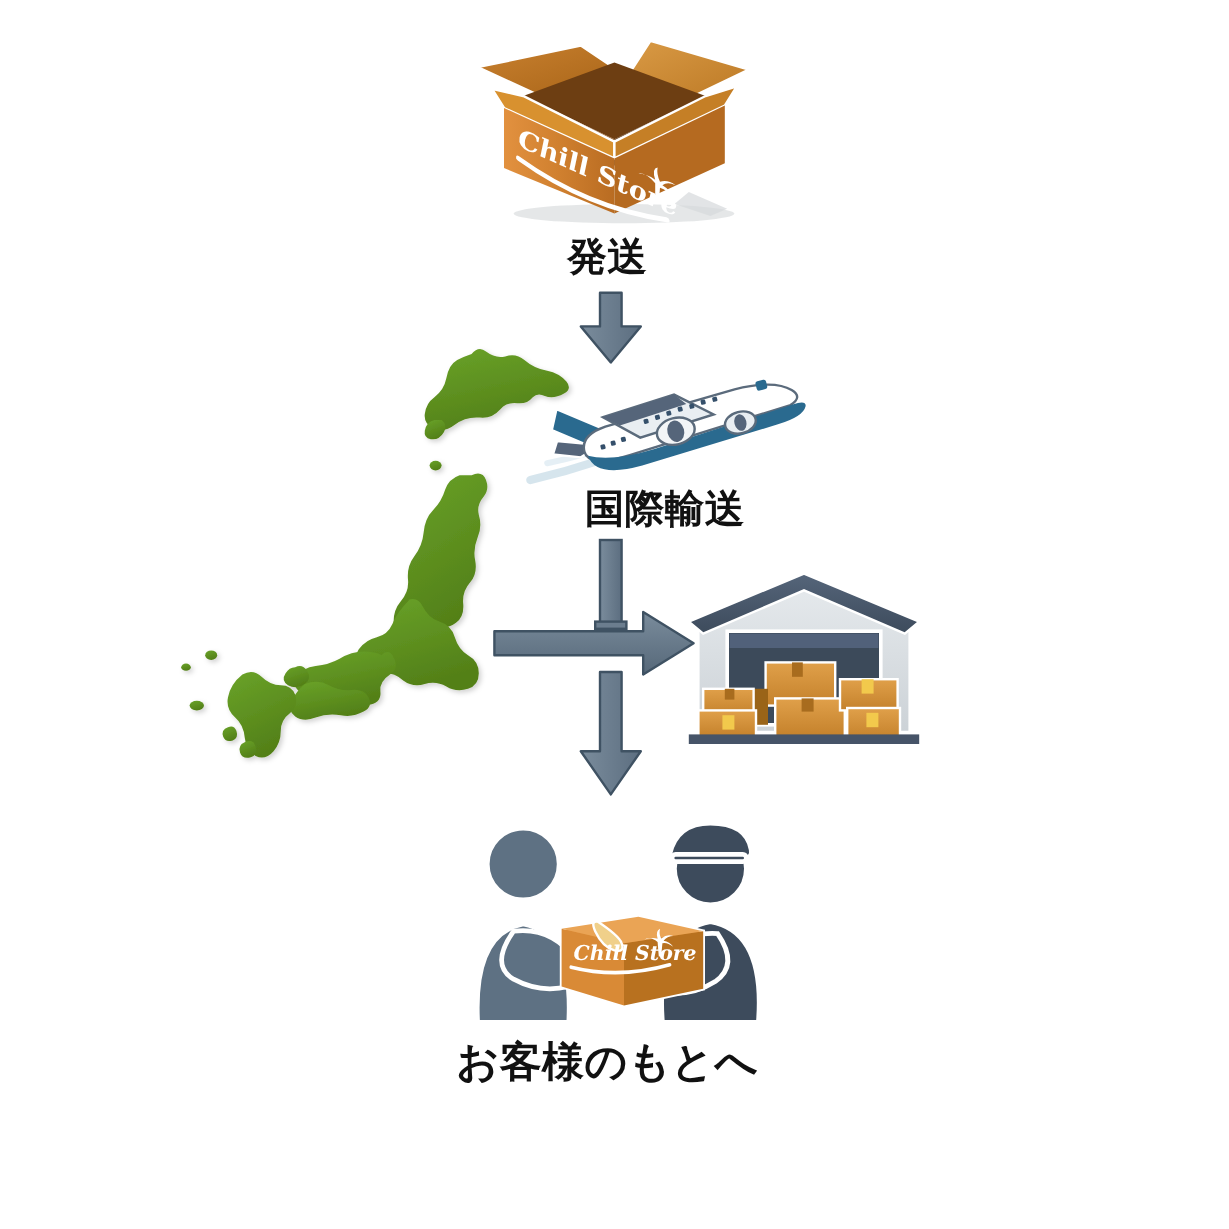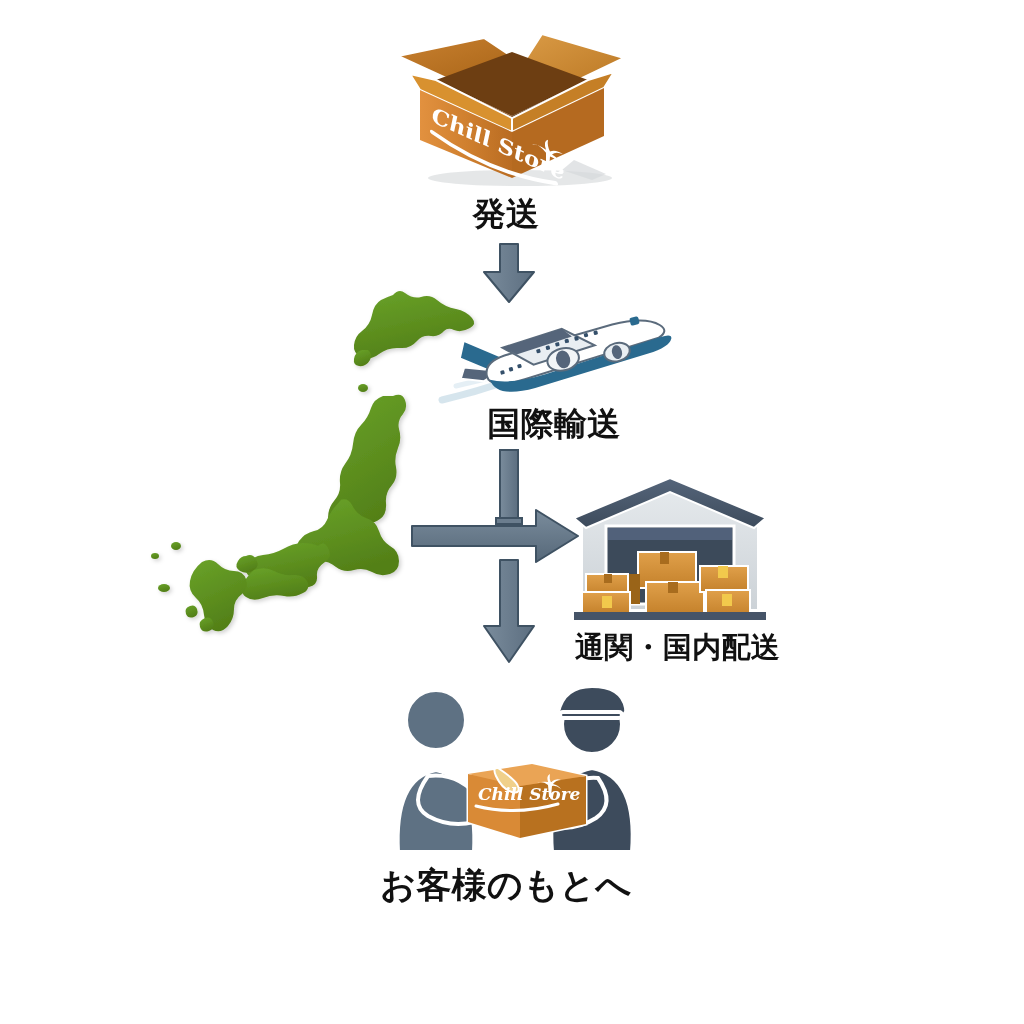--- a/index.html
+++ b/index.html
@@ -235,21 +235,20 @@
       <rect x="86" y="104" width="58" height="32" fill="url(#gCarton)" stroke="#fff" stroke-width="2"></rect>
       <rect x="108" y="104" width="10" height="11" fill="#a86c1e"></rect>
       <rect x="140" y="88" width="48" height="26" fill="url(#gCarton)" stroke="#fff" stroke-width="2"></rect>
       <rect x="158" y="88" width="10" height="12" fill="#f2c94c"></rect>
       <rect x="146" y="112" width="44" height="26" fill="url(#gCarton)" stroke="#fff" stroke-width="2"></rect>
       <rect x="162" y="116" width="10" height="12" fill="#f2c94c"></rect>
 
       <rect x="14" y="134" width="192" height="8" fill="#465468"></rect>
     </svg>
   </div>
-  <div class="label" id="lbl-wh">通関・国内配送</div>
 
   <div class="abs" style="left:380px;top:672px;width:284px;height:180px;">
     <svg width="284" height="180" viewBox="0 0 284 180" aria-hidden="true">
       <defs>
         <linearGradient id="gPkg" x1="0" y1="0" x2="1" y2="0">
           <stop offset="0" stop-color="#e39343"></stop>
             <stop offset="1" stop-color="#c47a24"></stop>
         </linearGradient>
       </defs>
 

